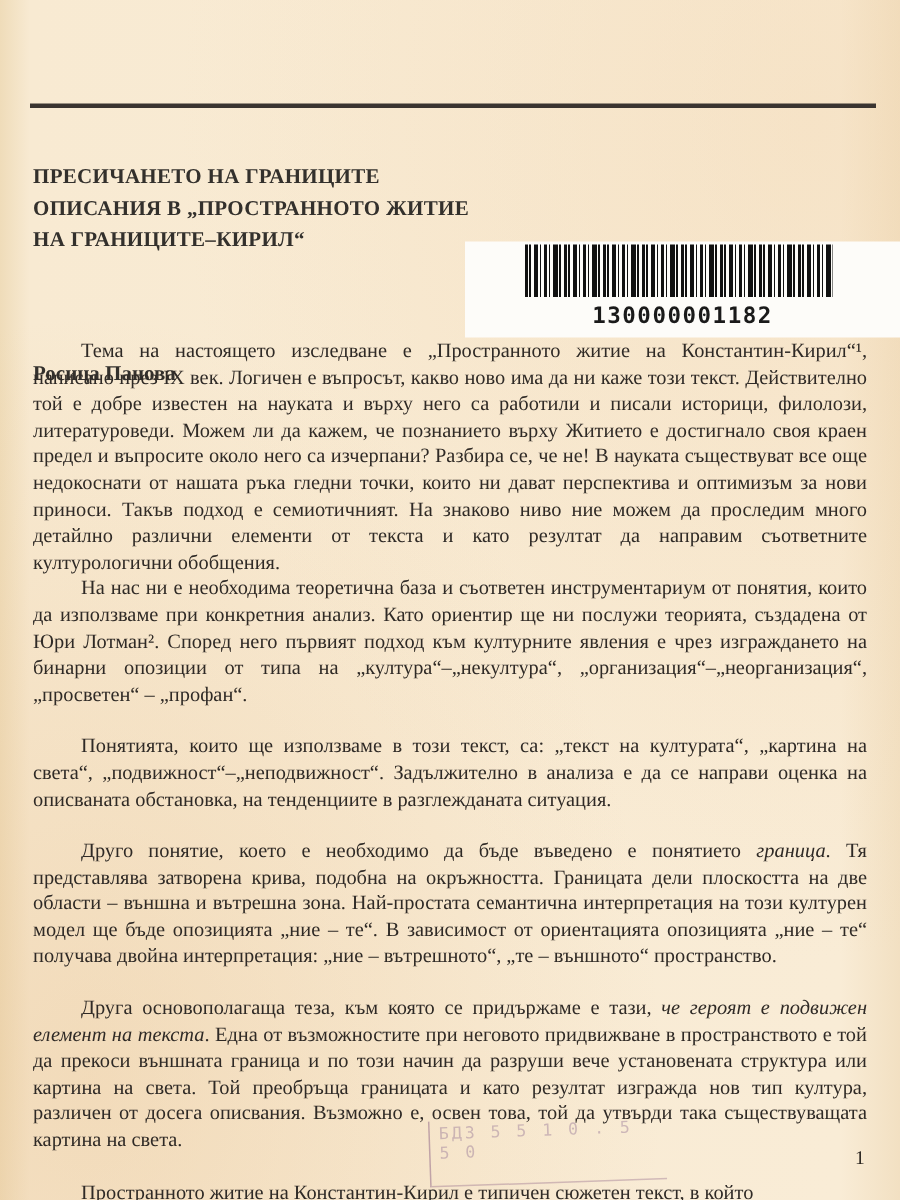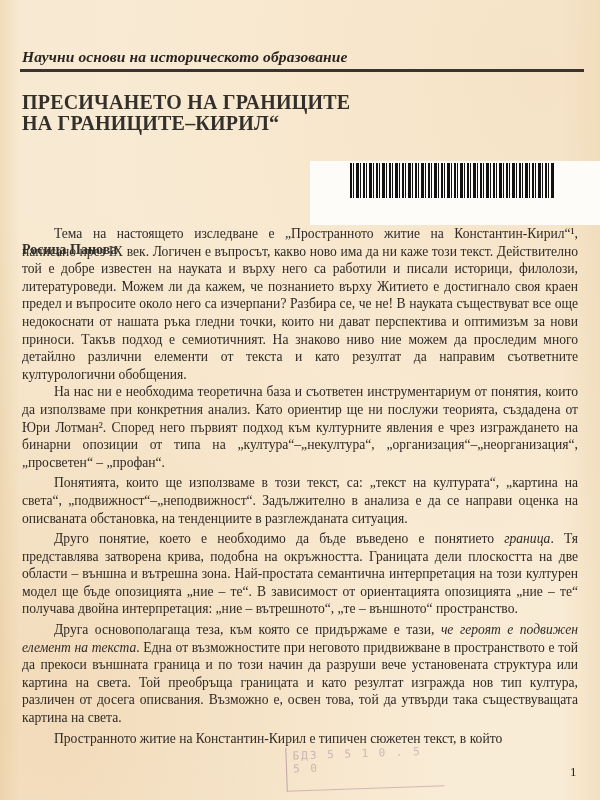--- a/index.html
+++ b/index.html
@@ -37,24 +37,24 @@
       position: absolute;
       left: 20px;
       right: 16px;
       top: 69px;
       height: 3px;
       background: #3a3430;
     }
     .title {
       position: absolute;
       left: 22px;
-      top: 92px;
+      top: 108px;
       width: 520px;
       font-weight: bold;
-      font-size: 20px;
+      font-size: 14px;
       line-height: 21px;
       color: #33302c;
       letter-spacing: 0.2px;
     }
     .title div { white-space: nowrap; }
     .author {
       position: absolute;
       left: 22px;
       top: 210px;
       font-weight: bold;
@@ -101,21 +101,21 @@
       width: 556px;
       font-size: 13.6px;
       line-height: 17.6px;
       color: #2f2a26;
       text-align: justify;
     }
     .body-text p {
       margin: 0;
       text-indent: 32px;
     }
-    .body-text p.spaced { margin-top: 3px; }
+    .body-text p.spaced { margin-top: 17px; }
     .body-text em { }
     .page-number {
       position: absolute;
       left: 570px;
       top: 764px;
       font-size: 13px;
       color: #2a2420;
     }
     .stamp {
       position: absolute;
@@ -132,32 +132,33 @@
       padding: 2px 6px;
       box-sizing: border-box;
       letter-spacing: 2px;
     }
   </style>
 </head>
 <body>
 
 <div class="page">
 
-  <div class="running-header">Научни основи на историческото образование</div>
   <div class="header-rule"></div>
 
   <div class="title">
     <div>ПРЕСИЧАНЕТО НА ГРАНИЦИТЕ</div>
+    <div>ОПИСАНИЯ В „ПРОСТРАННОТО ЖИТИЕ</div>
     <div>НА ГРАНИЦИТЕ–КИРИЛ“</div>
   </div>
 
   <div class="author">Росица Панова</div>
 
   <div class="barcode-label">
     <div class="barcode-bars"></div>
+    <div class="barcode-number">130000001182</div>
   </div>
 
   <div class="body-text">
     <p>Тема на настоящето изследване е „Пространното житие на Константин-Кирил“¹, написано през IX век. Логичен е въпросът, какво ново има да ни каже този текст. Действително той е добре известен на науката и върху него са работили и писали историци, филолози, литературоведи. Можем ли да кажем, че познанието върху Житието е достигнало своя краен предел и въпросите около него са изчерпани? Разбира се, че не! В науката съществуват все още недокоснати от нашата ръка гледни точки, които ни дават перспектива и оптимизъм за нови приноси. Такъв подход е семиотичният. На знаково ниво ние можем да проследим много детайлно различни елементи от текста и като резултат да направим съответните културологични обобщения.</p>
     <p>На нас ни е необходима теоретична база и съответен инструментариум от понятия, които да използваме при конкретния анализ. Като ориентир ще ни послужи теорията, създадена от Юри Лотман². Според него първият подход към културните явления е чрез изграждането на бинарни опозиции от типа на „култура“–„некултура“, „организация“–„неорганизация“, „просветен“ – „профан“.</p>
     <p class="spaced">Понятията, които ще използваме в този текст, са: „текст на културата“, „картина на света“, „подвижност“–„неподвижност“. Задължително в анализа е да се направи оценка на описваната обстановка, на тенденциите в разглежданата ситуация.</p>
     <p class="spaced"><span>Друго понятие, което е необходимо да бъде въведено е понятието </span><em>граница</em><span>. Тя представлява затворена крива, подобна на окръжността. Границата дели плоскостта на две области – външна и вътрешна зона. Най-простата семантична интерпретация на този културен модел ще бъде опозицията „ние – те“. В зависимост от ориентацията опозицията „ние – те“ получава двойна интерпретация: „ние – вътрешното“, „те – външното“ пространство.</span></p>
     <p class="spaced"><span>Друга основополагаща теза, към която се придържаме е тази, </span><em>че героят е подвижен елемент на текста</em><span>. Една от възможностите при неговото придвижване в пространството е той да прекоси външната граница и по този начин да разруши вече установената структура или картина на света. Той преобръща границата и като резултат изгражда нов тип култура, различен от досега описвания. Възможно е, освен това, той да утвърди така съществуващата картина на света.</span></p>
     <p class="spaced">Пространното житие на Константин-Кирил е типичен сюжетен текст, в който</p>
   </div>

